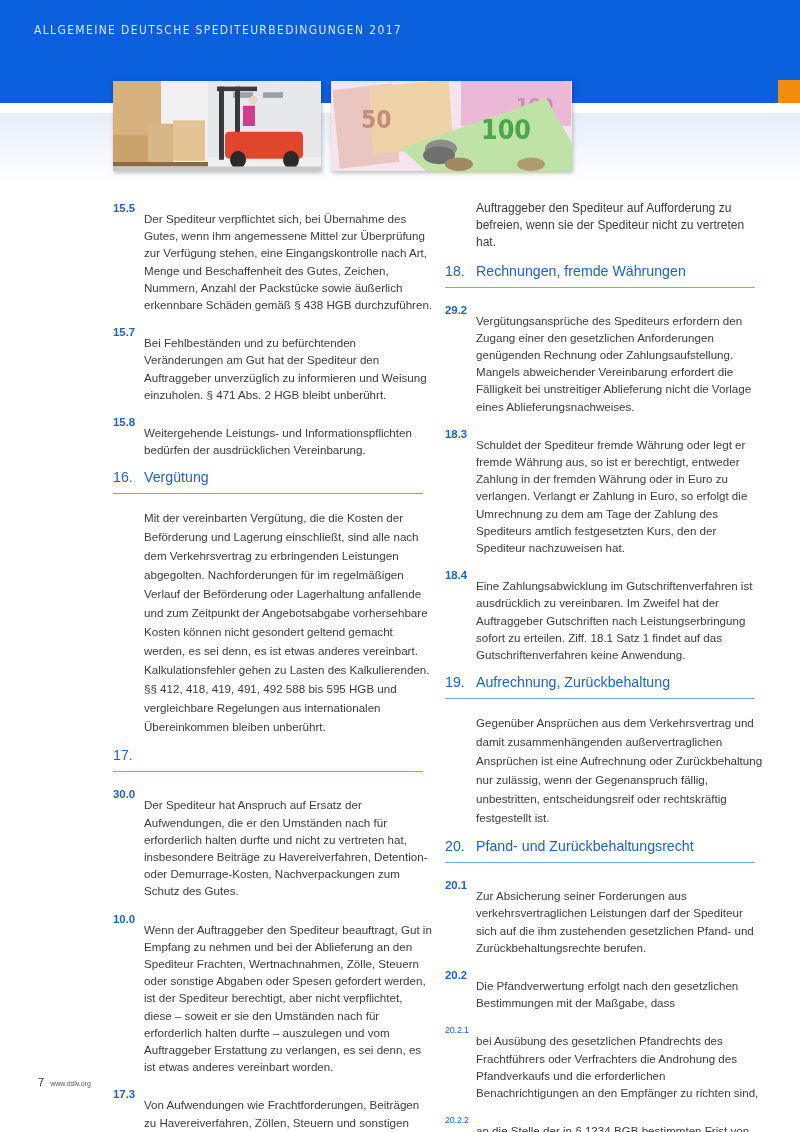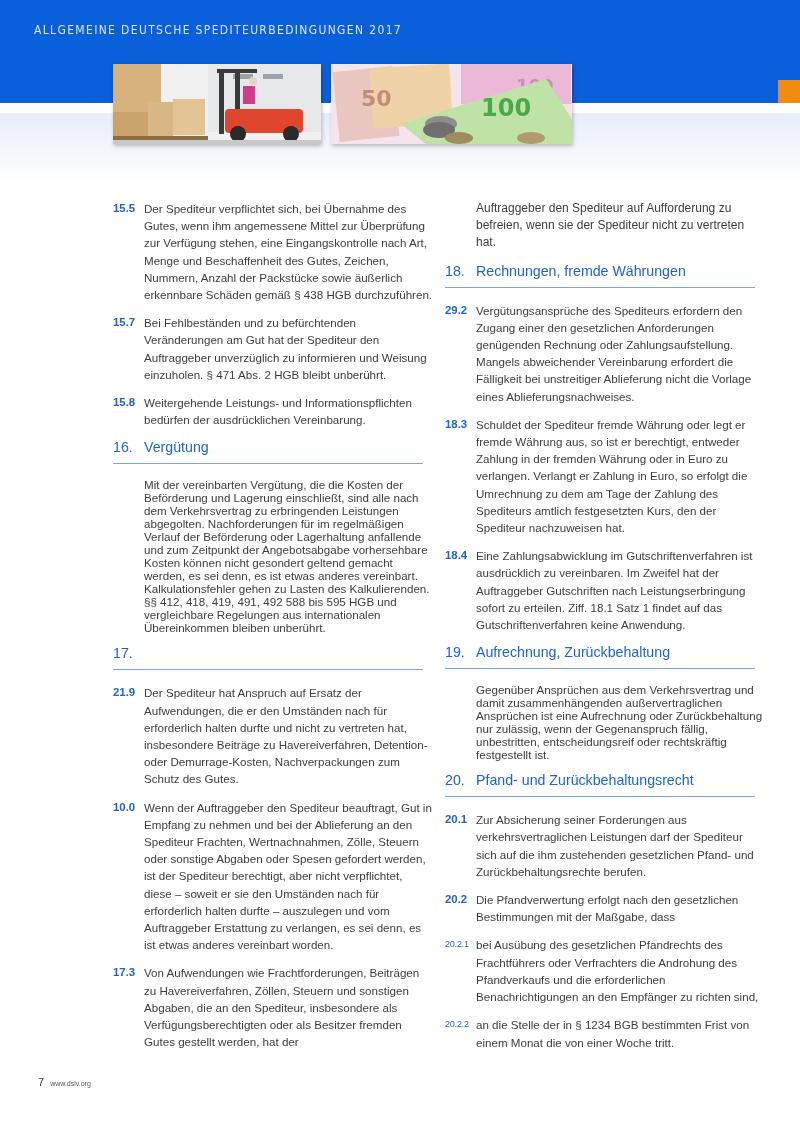--- a/index.html
+++ b/index.html
@@ -17,38 +17,38 @@
     .doc-title {
       position: absolute; left: 34px; top: 22px;
       font-family: "DejaVu Sans", sans-serif; font-size: 12.5px; letter-spacing: 1.6px;
       color: #dbe7fb; font-weight: normal; transform: scaleX(0.86); transform-origin: left center;
     }
     .orange-tab {
       position: absolute; left: 778px; top: 80px; width: 22px; height: 23px; background: #f28c0f;
     }
 
     .photo {
-      position: absolute; top: 64px; height: 80px; overflow: hidden;
+      position: absolute; top: 81px; height: 90px; overflow: hidden;
       box-shadow: 1px 2px 4px rgba(0,0,0,0.25);
     }
     .photo-forklift { left: 113px; width: 208px; background: #eeeeee; }
     .photo-money { left: 331px; width: 241px; background: #f3e6ef; }
     .photo svg { display: block; width: 100%; height: 100%; }
 
     .column { position: absolute; top: 200px; width: 320px; }
     .col-left { left: 113px; }
     .col-right { left: 445px; }
 
     .clause { display: flex; font-size: 11.6px; line-height: 17.2px; margin-bottom: 11px; justify-content: center; }
     .clause-num {
       flex: 0 0 31px; color: #1c63c9; font-weight: bold; font-size: 11.4px;
     }
     .clause-num.small { font-size: 9px; font-weight: normal; flex-basis: 31px; letter-spacing: -0.2px; }
-    .clause-text { flex: 1; color: #3c3c3c; }
-    .para { padding-left: 31px; font-size: 11.6px; line-height: 13px; color: #3c3c3c; margin-bottom: 11px; }
+    .clause-text { flex: 1; color: #3c3c3c; margin-top: 10px; }
+    .para { padding-left: 31px; font-size: 11.6px; line-height: 19px; color: #3c3c3c; margin-bottom: 11px; }
 
     .section-head {
       display: flex; align-items: baseline; color: #1c63c9; font-weight: normal;
       font-size: 14.2px; padding-bottom: 8px; border-bottom: 1.5px solid #7aa6e0;
       margin-top: 6px; margin-bottom: 14px; width: 310px;
     }
     .section-head .sec-num { flex: 0 0 31px; }
 
     .cont { font-size: 12px; line-height: 17.2px; color: #3c3c3c; padding-left: 31px; margin-bottom: 11px; }
 
@@ -123,21 +123,21 @@
   <div class="section-head">
     <span class="sec-num">16.</span>
     <span>Vergütung</span>
   </div>
   <div class="para">Mit der vereinbarten Vergütung, die die Kosten der Beförderung und Lagerung einschließt, sind alle nach dem Verkehrsvertrag zu erbringenden Leistungen abgegolten. Nachforderungen für im regelmäßigen Verlauf der Beförderung oder Lagerhaltung anfallende und zum Zeitpunkt der Angebotsabgabe vorhersehbare Kosten können nicht gesondert geltend gemacht werden, es sei denn, es ist etwas anderes vereinbart. Kalkulationsfehler gehen zu Lasten des Kalkulierenden. §§ 412, 418, 419, 491, 492 588 bis 595 HGB und vergleichbare Regelungen aus internationalen Übereinkommen bleiben unberührt.</div>
 
   <div class="section-head">
     <span class="sec-num">17.</span>
   </div>
   <div class="clause">
-    <span class="clause-num">21.9</span>
+    <span class="clause-num">30.0</span>
     <span class="clause-text">Der Spediteur hat Anspruch auf Ersatz der Aufwendungen, die er den Umständen nach für erforderlich halten durfte und nicht zu vertreten hat, insbesondere Beiträge zu Havereiverfahren, Detention- oder Demurrage-Kosten, Nachverpackungen zum Schutz des Gutes.</span>
   </div>
   <div class="clause">
     <span class="clause-num">10.0</span>
     <span class="clause-text">Wenn der Auftraggeber den Spediteur beauftragt, Gut in Empfang zu nehmen und bei der Ablieferung an den Spediteur Frachten, Wertnachnahmen, Zölle, Steuern oder sonstige Abgaben oder Spesen gefordert werden, ist der Spediteur berechtigt, aber nicht verpflichtet, diese – soweit er sie den Umständen nach für erforderlich halten durfte – auszulegen und vom Auftraggeber Erstattung zu verlangen, es sei denn, es ist etwas anderes vereinbart worden.</span>
   </div>
   <div class="clause">
     <span class="clause-num">17.3</span>
     <span class="clause-text">Von Aufwendungen wie Frachtforderungen, Beiträgen zu Havereiverfahren, Zöllen, Steuern und sonstigen Abgaben, die an den Spediteur, insbesondere als Verfügungsberechtigten oder als Besitzer fremden Gutes gestellt werden, hat der</span>
   </div>

